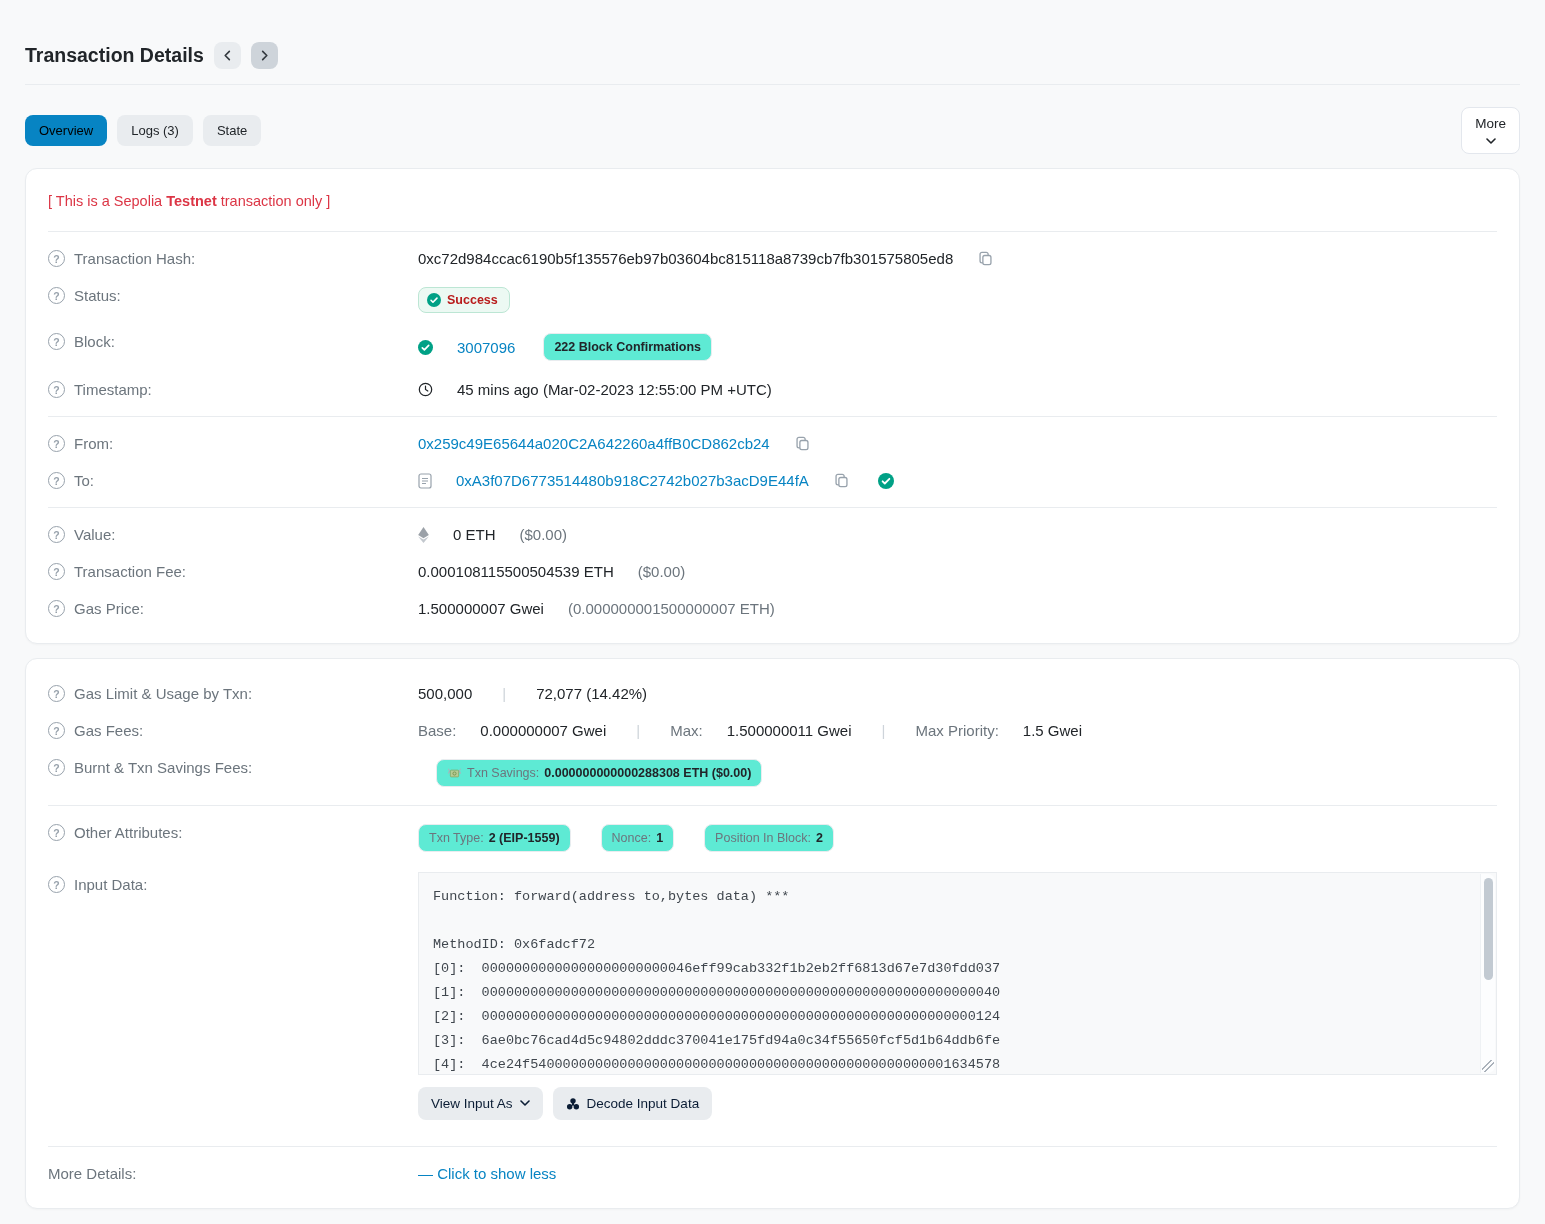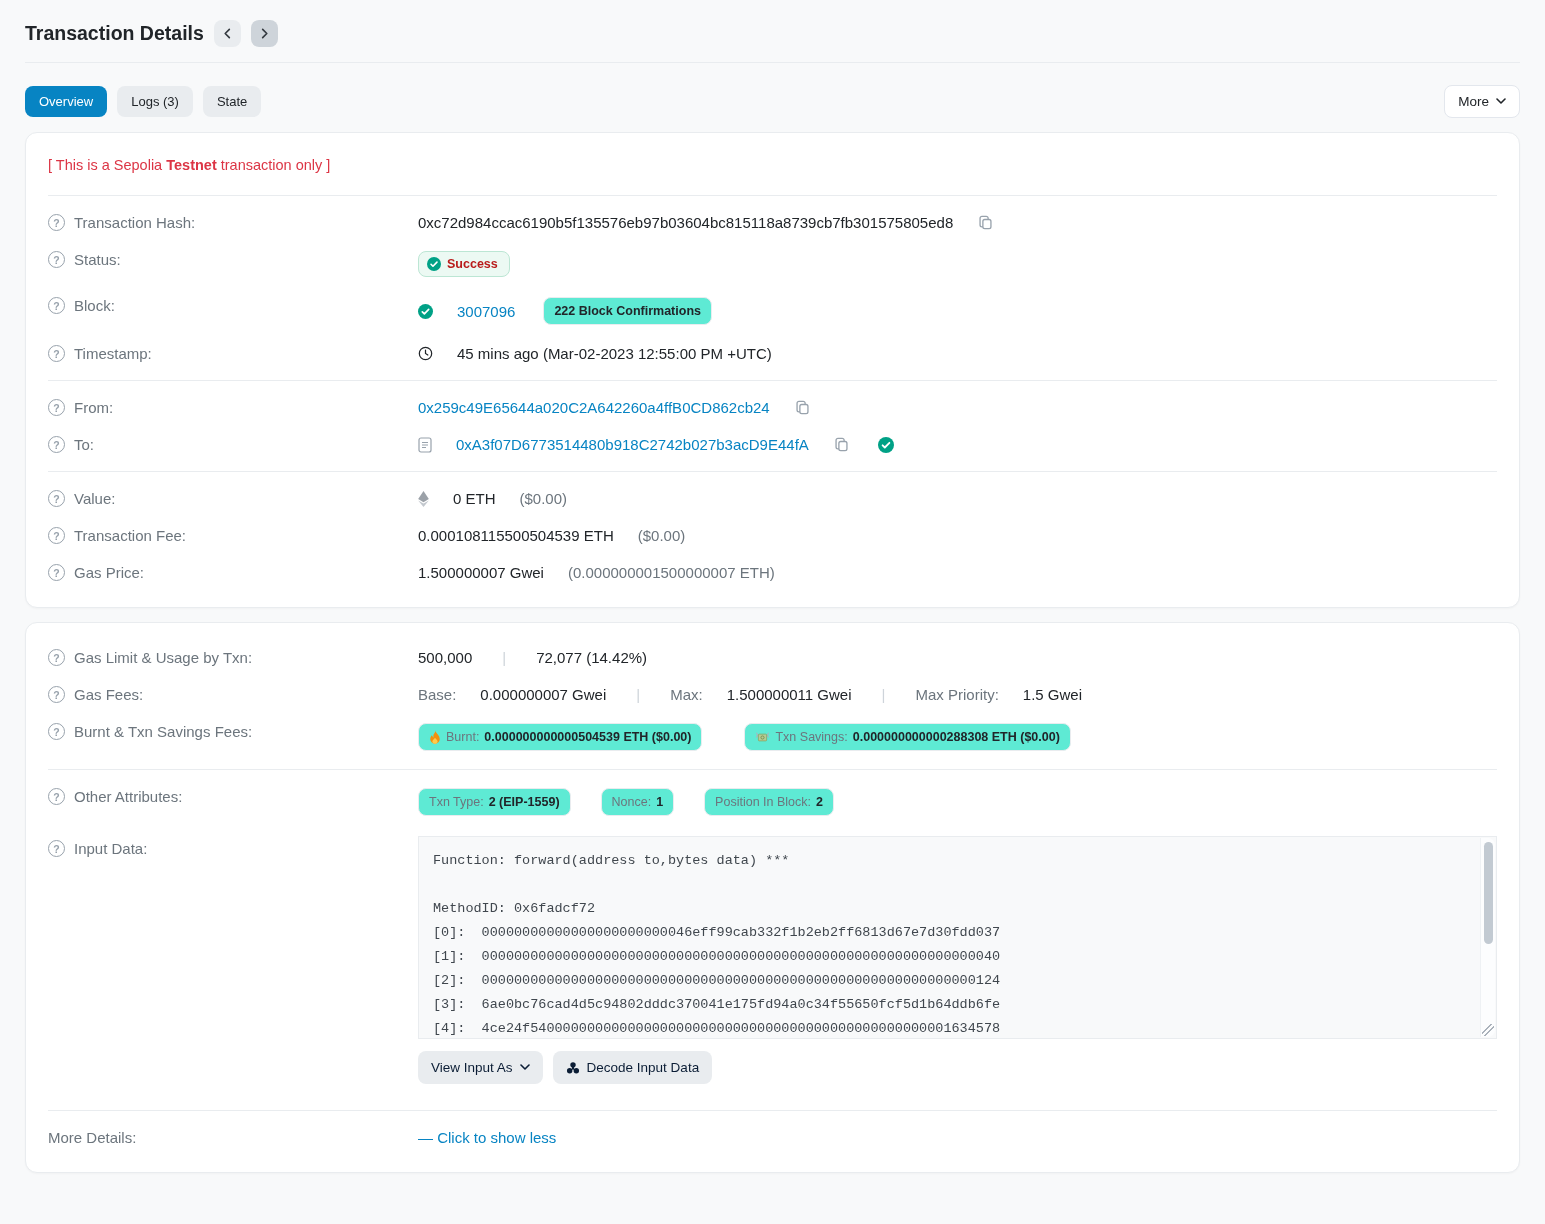--- a/index.html
+++ b/index.html
@@ -1,37 +1,37 @@
 <!DOCTYPE html>
 <html><head>
 <meta charset="utf-8">
 <style>
   * { margin:0; padding:0; box-sizing:border-box; }
   html,body { width:1545px; min-height:1224px; background:#f8f9fa;
     font-family:"Liberation Sans","DejaVu Sans",sans-serif; color:#212529; font-size:15px; }
   .page { padding:0 25px 20px 25px; }
 
   
-  .page-header { display:flex; align-items:center; gap:10px; padding-top:20px; }
+  .page-header { display:flex; align-items:center; gap:10px; padding-top:20px;margin-top:22px; }
   .page-title { font-size:19.5px; font-weight:700; color:#212529; }
   .nav-btn { width:27px; height:27px; border:none; border-radius:8px; display:inline-flex;
     align-items:center; justify-content:center; cursor:pointer; }
   .nav-btn.prev { background:#e9ecef; }
   .nav-btn.next { background:#ced4da; }
   .header-divider { border:none; border-top:1px solid #e9ecef; margin-top:15px; }
 
   
   .tabs-row { display:flex; align-items:center; justify-content:space-between; margin-top:22px; }
   .tabs { display:flex; gap:10px; }
   .tab { border:none; border-radius:8px; padding:8px 14px; font-size:13px; font-weight:500;
     background:#e9ecef; color:#212529; cursor:pointer; font-family:inherit; }
-  .tab.active { background:#0784c3; color:#ffffff; }
+  .tab.active { background:#0784c3; color:#000000; }
   .more-btn { background:#fff; border:1px solid #e3e7ed; border-radius:8px; padding:8px 13px;
     font-size:13.5px; color:#212529; display:inline-flex; align-items:center; gap:7px;
-    cursor:pointer; font-family:inherit; }
+    cursor:pointer; font-family:inherit;flex-direction:column; }
 
   
   .card { background:#fff; border:1px solid #e9ecef; border-radius:12px;
     box-shadow:0 1px 2px rgba(0,0,0,.03); padding:16px 22px; margin-top:14px; }
   .card-divider { border:none; border-top:1px solid #e9ecef; margin:8px 0; }
 
   .warning { color:#dc3545; font-size:14.5px; padding:8px 0 14px 0; }
   .warning b { font-weight:700; }
 
   .row { display:flex; align-items:flex-start; padding:10px 0; }
@@ -312,30 +312,20 @@
         <span>1.5 Gwei</span>
       </div>
     </div>
 
     <div class="row">
       <div class="label-col">
         <span class="q-icon">?</span>
         <span>Burnt &amp; Txn Savings Fees:</span>
       </div>
       <div class="value-col">
-        <span class="badge-pill">
-          <span style="display:inline-flex">
-            <svg width="12" height="14" viewBox="0 0 16 18">
-                <path fill="#f4900c" d="M8 0c1.2 3.4-2.2 4.6-2.2 7.6 0 1.2.5 2 .5 2S4.6 9 3.8 6.6C2.3 8.3 1.7 10.2 1.7 11.8 1.7 15.2 4.5 18 8 18s6.3-2.8 6.3-6.2C14.3 6.4 9.6 4.8 8 0z"></path>
-                <path fill="#ffcc4d" d="M8 18c-1.9 0-3.4-1.3-3.4-3.1C4.6 13 8 10.4 8 10.4s3.4 2.6 3.4 4.5C11.4 16.7 9.9 18 8 18z"></path>
-              </svg>
-          </span>
-          <span class="blabel">Burnt: </span>
-          <b>0.000000000000504539 ETH ($0.00)</b>
-        </span>
         <span class="badge-pill" style="margin-left:18px">
           <span style="display:inline-flex">
             <svg width="15" height="11" viewBox="0 0 20 14">
                 <path d="M2 1C3.5 2.5 3.5 5 2 6.5" fill="none" stroke="#aab4bd" stroke-width="1.4" stroke-linecap="round"></path>
                 <path d="M18 1c-1.5 1.5-1.5 4 0 5.5" fill="none" stroke="#aab4bd" stroke-width="1.4" stroke-linecap="round"></path>
                 <rect x="4.5" y="2.5" width="11" height="9" rx="1.2" fill="#b6cb94" stroke="#86a35f"></rect>
                 <circle cx="10" cy="7" r="2.1" fill="none" stroke="#6e8c49" stroke-width="1.1"></circle>
               </svg>
           </span>
           <span class="blabel">Txn Savings: </span>

